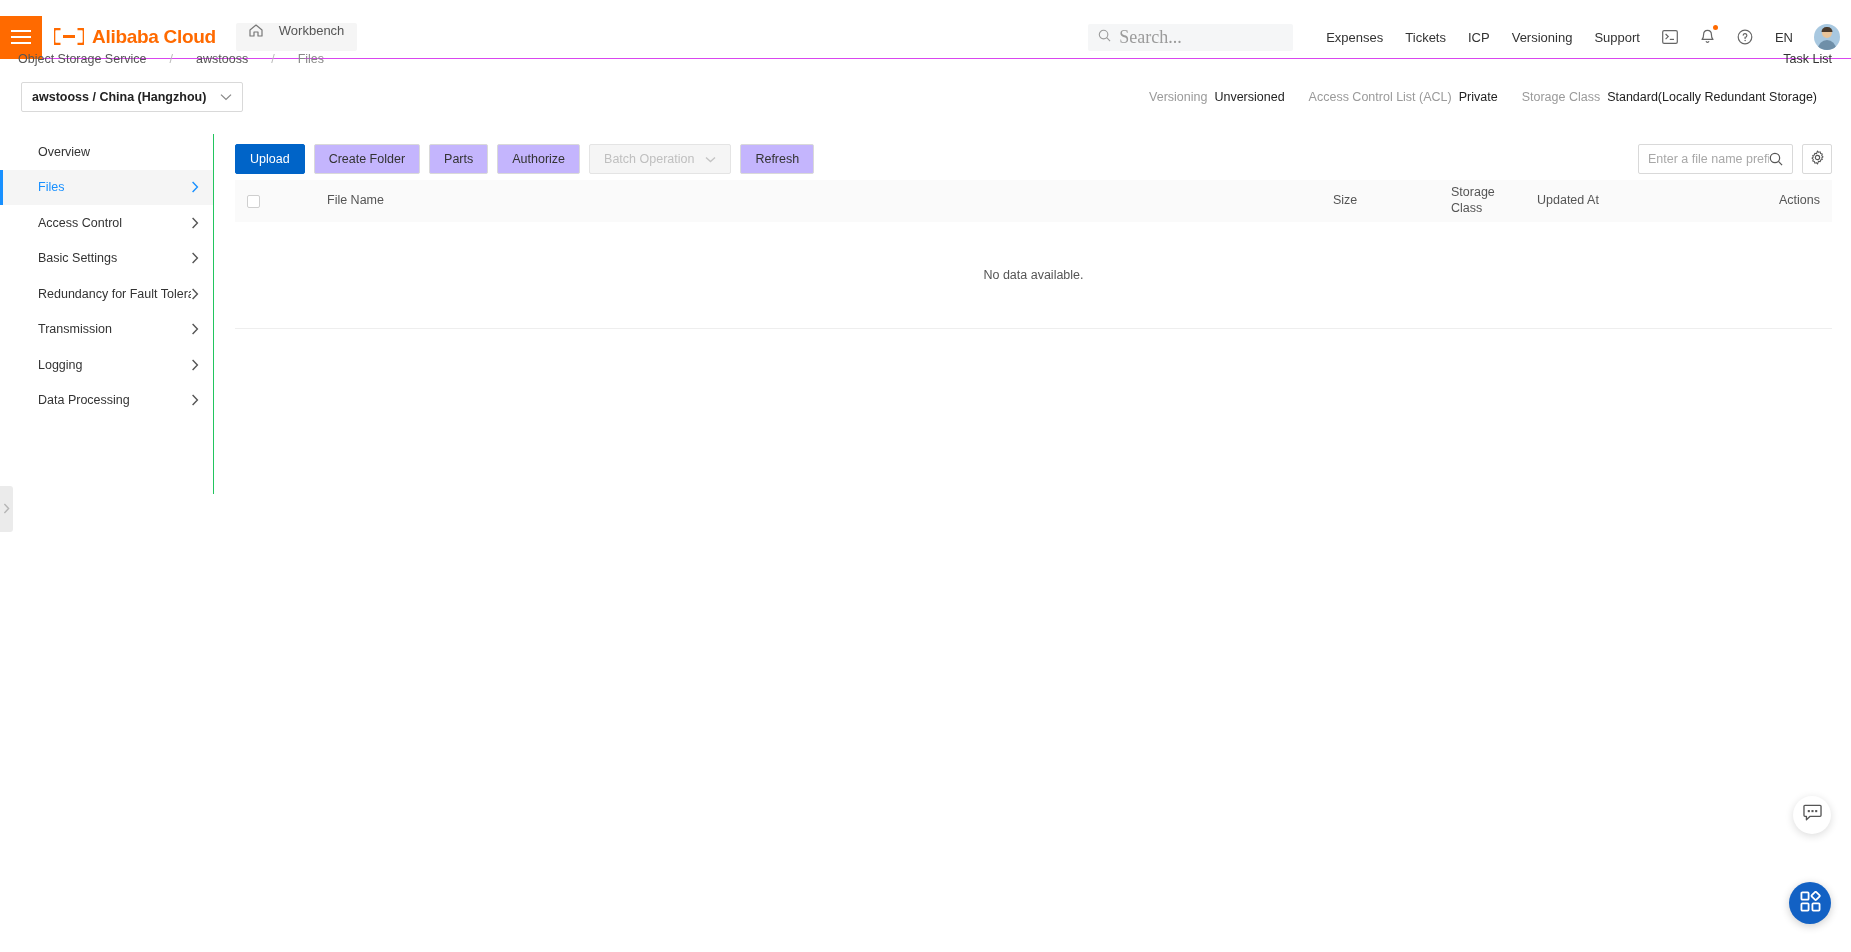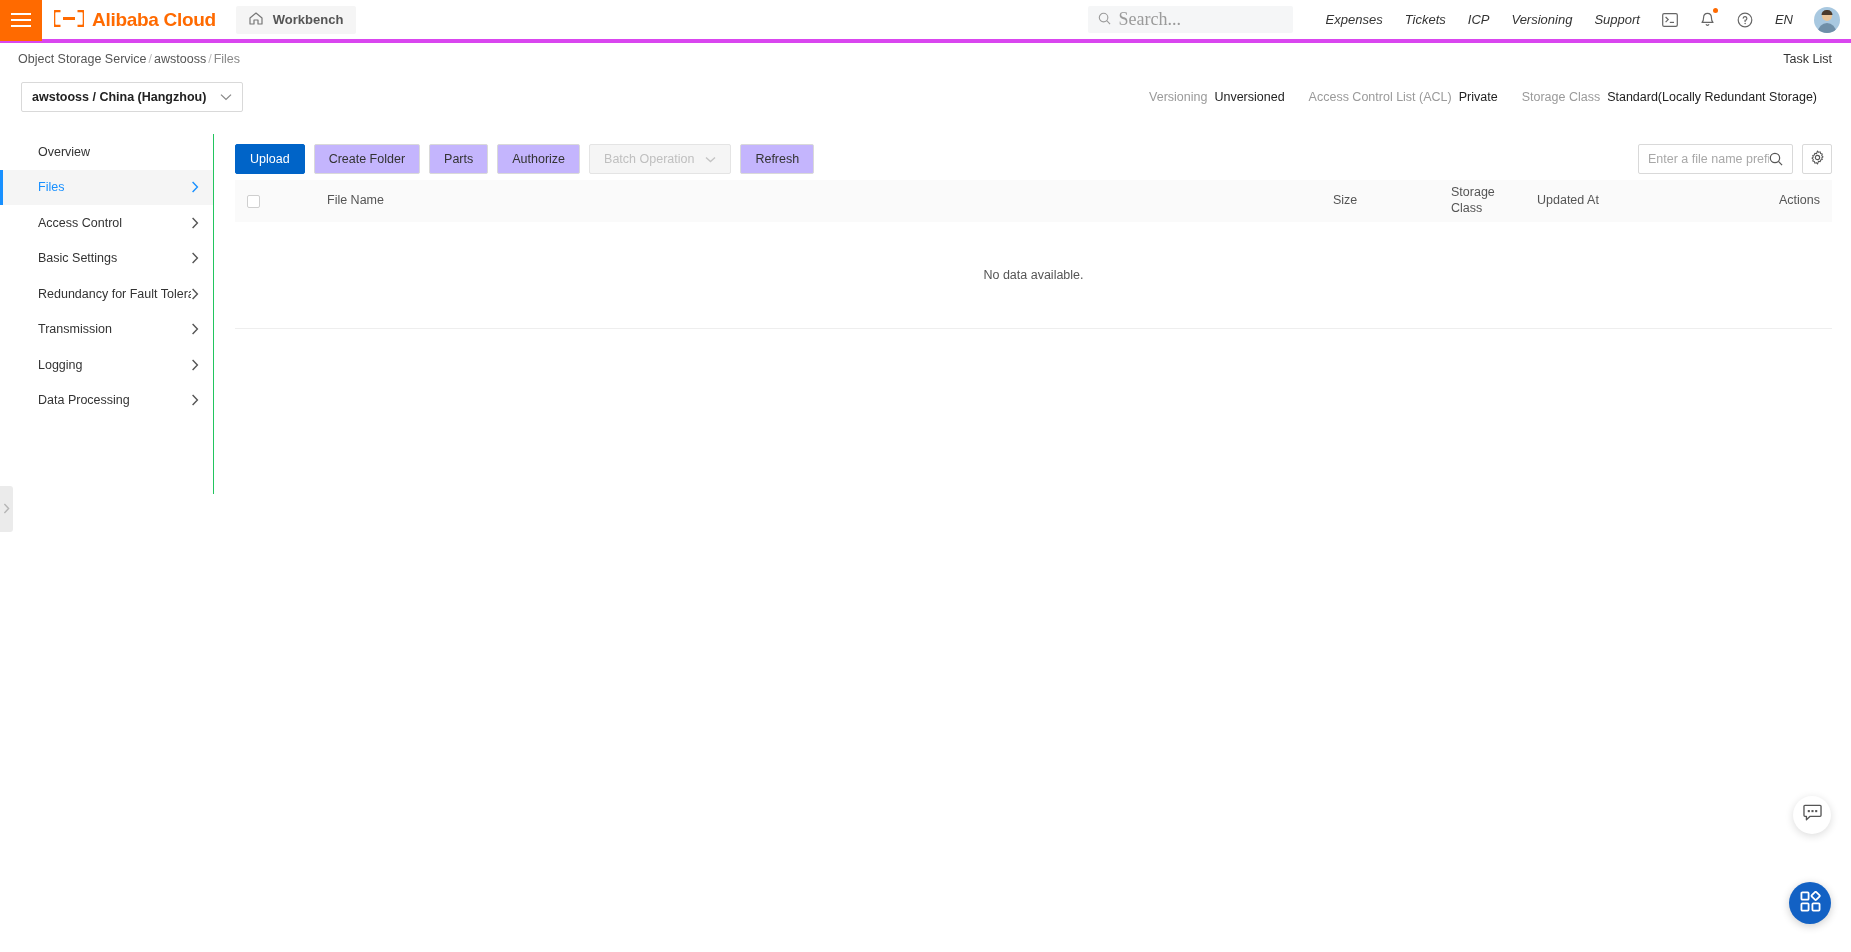--- a/index.html
+++ b/index.html
@@ -6,24 +6,24 @@
   html, body {
     width: 1851px; height: 952px;
     font-family: "Liberation Sans", sans-serif;
     background: #ffffff;
     color: #333333;
     overflow: hidden;
   }
 
   
   .top-header {
-    position: absolute; top: 0; left: 0;
+    position: absolute; top: 16px; left: 0;
     width: 1851px; height: 43px;
     background: #ffffff;
-    border-bottom: 4px solid #d946ef;
+    border-bottom: 1px solid #d946ef;
     display: flex; align-items: center;
   }
   .hamburger-block {
     width: 42px; height: 43px;
     background: #ff6a00;
     display: flex; flex-direction: column;
     align-items: center; justify-content: center;
     gap: 4px; cursor: pointer;
   }
   .hamburger-block span {
@@ -37,43 +37,43 @@
     font-size: 21px; color: #ff6a00; font-weight: bold;
     letter-spacing: -1px; line-height: 1;
   }
   .brand-name {
     font-size: 19px; color: #ff6a00; font-weight: bold;
     letter-spacing: -0.3px; white-space: nowrap;
   }
   .workbench-btn {
     margin-left: 20px; height: 28px;
     background: #f5f5f5; border-radius: 2px;
-    display: flex; align-items: center; gap: 10px;
-    padding: 0 13px; cursor: pointer; font-weight: bold;
+    display: flex; align-items: flex-start; gap: 16px;
+    padding: 0 13px; cursor: pointer;
   }
   .workbench-label { font-size: 13px; color: #555; white-space: nowrap; }
 
   .header-right {
     margin-left: auto; display: flex; align-items: center;
     gap: 0; padding-right: 11px;
   }
   .header-search {
     width: 205px; height: 27px; background: #f5f6f7;
     border-radius: 2px; display: flex; align-items: center;
     padding: 0 10px; gap: 8px; margin-right: 22px; cursor: text;
   }
   .header-search input {
     border: none; outline: none; background: transparent;
     font-size: 18px; color: #0f766e; width: 100%;
     font-family: Liberation Serif, serif;
   }
   .header-search input::placeholder { color: #9b9b9b; }
   .hdr-link {
     font-size: 13px; color: #333; padding: 0 11px;
-    cursor: pointer; white-space: nowrap; font-style: italic;
+    cursor: pointer; white-space: nowrap;
   }
   .hdr-icon {
     padding: 0 11px; cursor: pointer; position: relative;
     display: flex; align-items: center;
   }
   .bell-dot {
     position: absolute; top: -4px; right: 8px;
     width: 5px; height: 5px; border-radius: 50%;
     background: #ff6a00;
   }
@@ -100,21 +100,21 @@
     width: 18px; height: 10px; border-radius: 9px 9px 0 0;
     background: #6f8fa8;
   }
 
   
   .crumb-row {
     position: absolute; top: 43px; left: 0;
     width: 1851px; height: 32px;
     display: flex; align-items: center;
   }
-  .crumb { padding-left: 18px; display: flex; align-items: center; gap: 2px; }
+  .crumb { padding-left: 18px; display: flex; align-items: center; gap: 23px; }
   .crumb-item { font-size: 12.5px; color: #555; cursor: pointer; white-space: nowrap; }
   .crumb-item.last { color: #888; cursor: default; }
   .crumb-sep { font-size: 12.5px; color: #bbb; }
   .task-list-link {
     margin-left: auto; padding-right: 19px;
     font-size: 12.5px; color: #333; cursor: pointer; white-space: nowrap;
   }
 
   
   .bucket-row {

